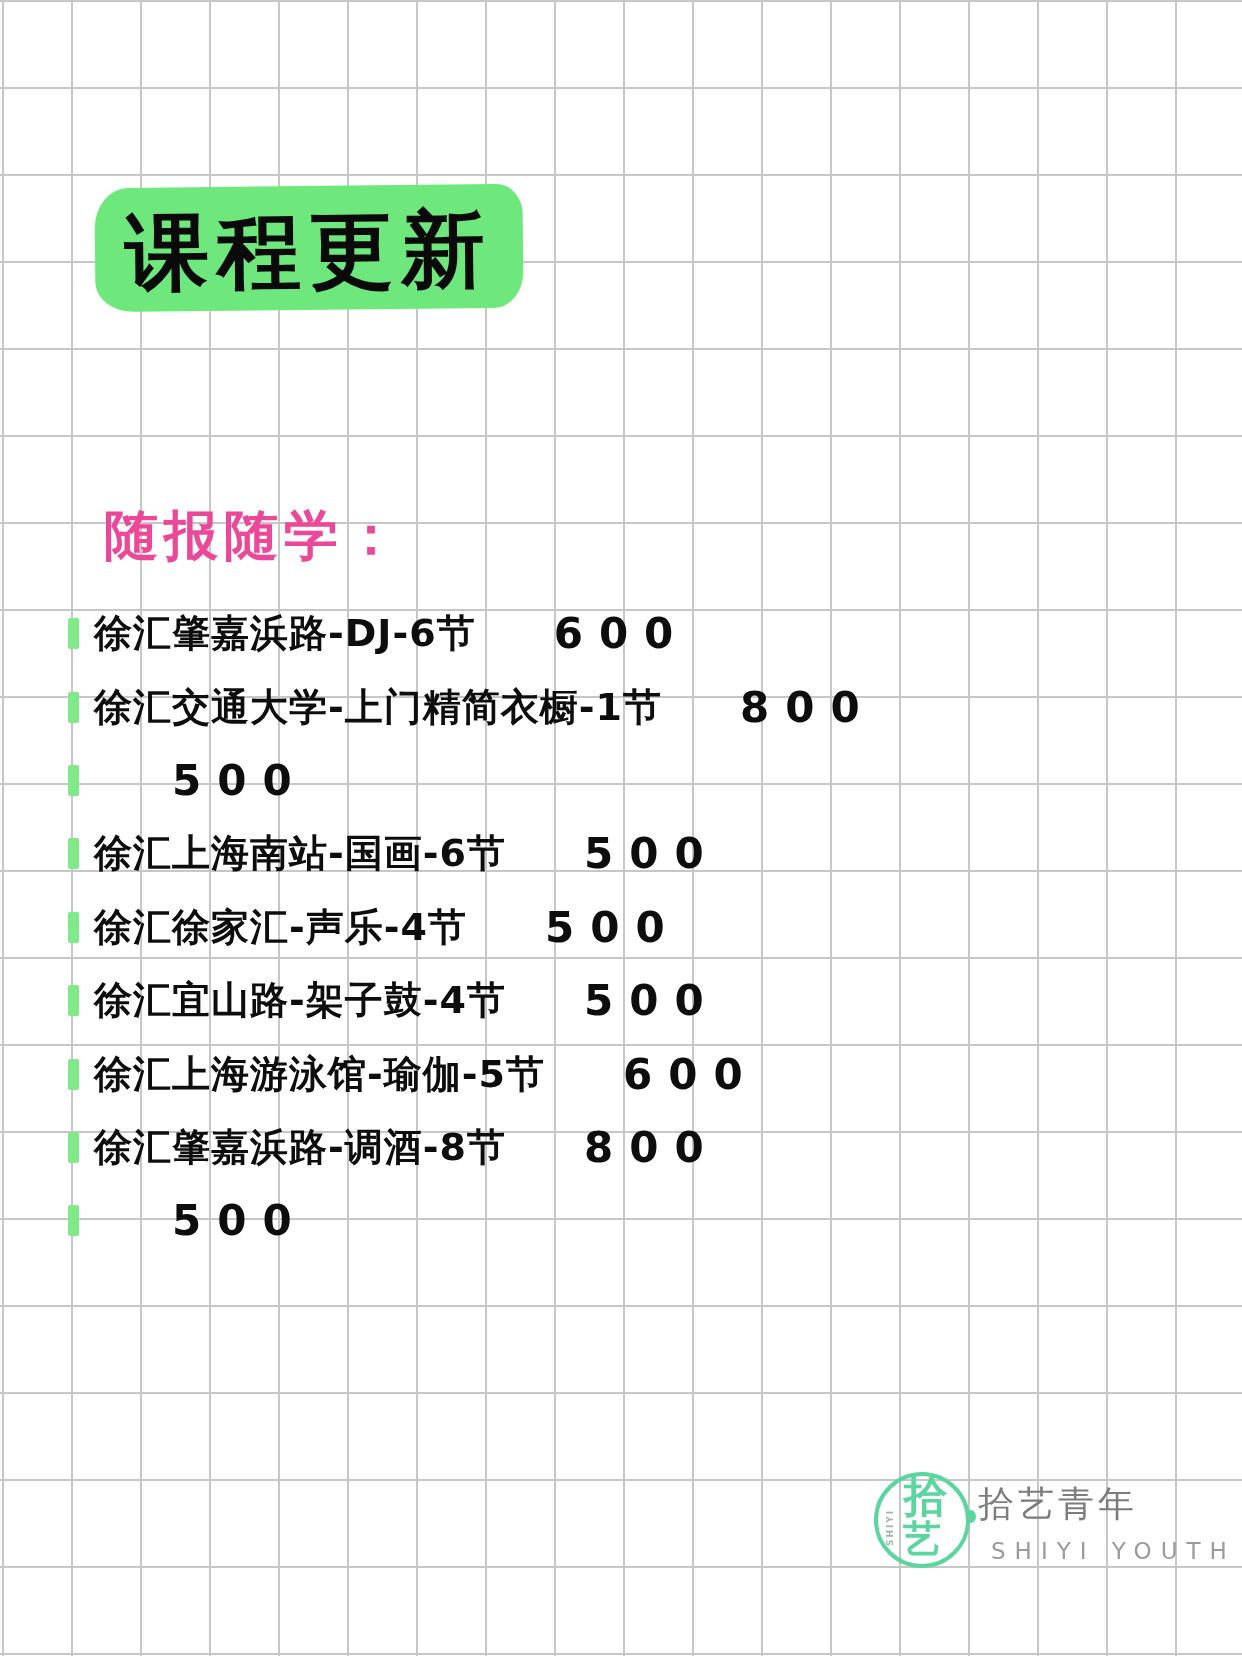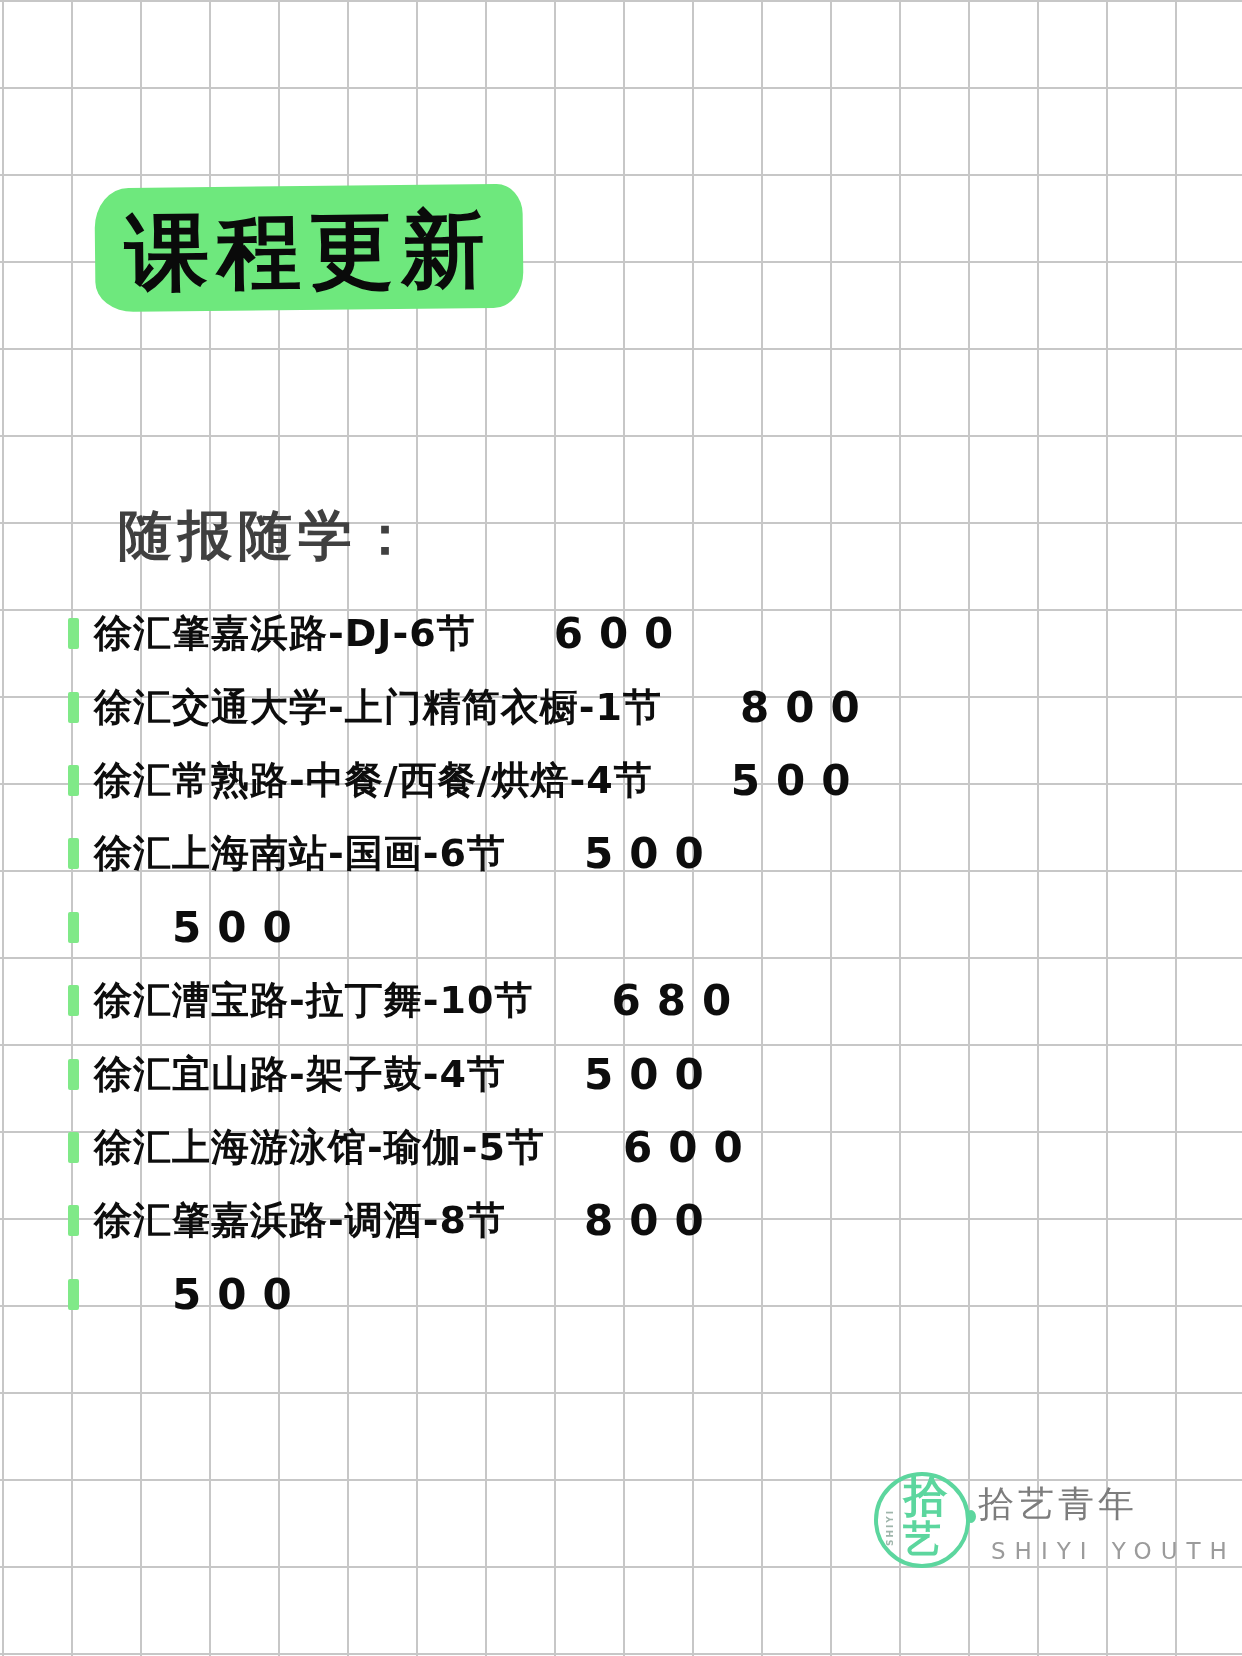--- a/index.html
+++ b/index.html
@@ -28,22 +28,22 @@
     background:var(--title-bg);
     border-radius:34px 26px 30px 38px / 40px 30px 36px 30px;
     transform:rotate(-0.6deg);
     display:flex;align-items:center;justify-content:center;
   }
   .title-text{
     font-size:84px;font-weight:900;letter-spacing:8px;color:#0a0a0a;
     transform:translateY(4px);white-space:nowrap;
   }
   .subtitle{
-    position:absolute;left:118px;top:500px;
-    font-size:54px;font-weight:800;letter-spacing:6px;color:#404040;
+    position:absolute;left:104px;top:500px;
+    font-size:54px;font-weight:800;letter-spacing:6px;color:#ec4899;
     white-space:nowrap;
   }
   .course-list{
     position:absolute;left:68px;top:597px;width:1120px;
     display:flex;flex-direction:column;
   }
   .course-item{
     height:73.4px;display:flex;align-items:center;white-space:nowrap;
   }
   .course-bullet{
@@ -109,40 +109,35 @@
     </div>
 
     <div class="course-item">
       <span class="course-bullet"></span>
       <span class="course-name">徐汇交通大学-上门精简衣橱-1节</span>
       <span class="course-price">800</span>
     </div>
 
     <div class="course-item">
       <span class="course-bullet"></span>
-      <span class="course-name">徐汇常熟路-中餐/西餐/烘焙-4节</span>
       <span class="course-price">500</span>
     </div>
 
     <div class="course-item">
       <span class="course-bullet"></span>
       <span class="course-name">徐汇上海南站-国画-6节</span>
       <span class="course-price">500</span>
     </div>
 
     <div class="course-item">
       <span class="course-bullet"></span>
+      <span class="course-name">徐汇徐家汇-声乐-4节</span>
       <span class="course-price">500</span>
     </div>
 
-    <div class="course-item">
-      <span class="course-bullet"></span>
-      <span class="course-name">徐汇漕宝路-拉丁舞-10节</span>
-      <span class="course-price">680</span>
-    </div>
 
     <div class="course-item">
       <span class="course-bullet"></span>
       <span class="course-name">徐汇宜山路-架子鼓-4节</span>
       <span class="course-price">500</span>
     </div>
 
     <div class="course-item">
       <span class="course-bullet"></span>
       <span class="course-name">徐汇上海游泳馆-瑜伽-5节</span>

